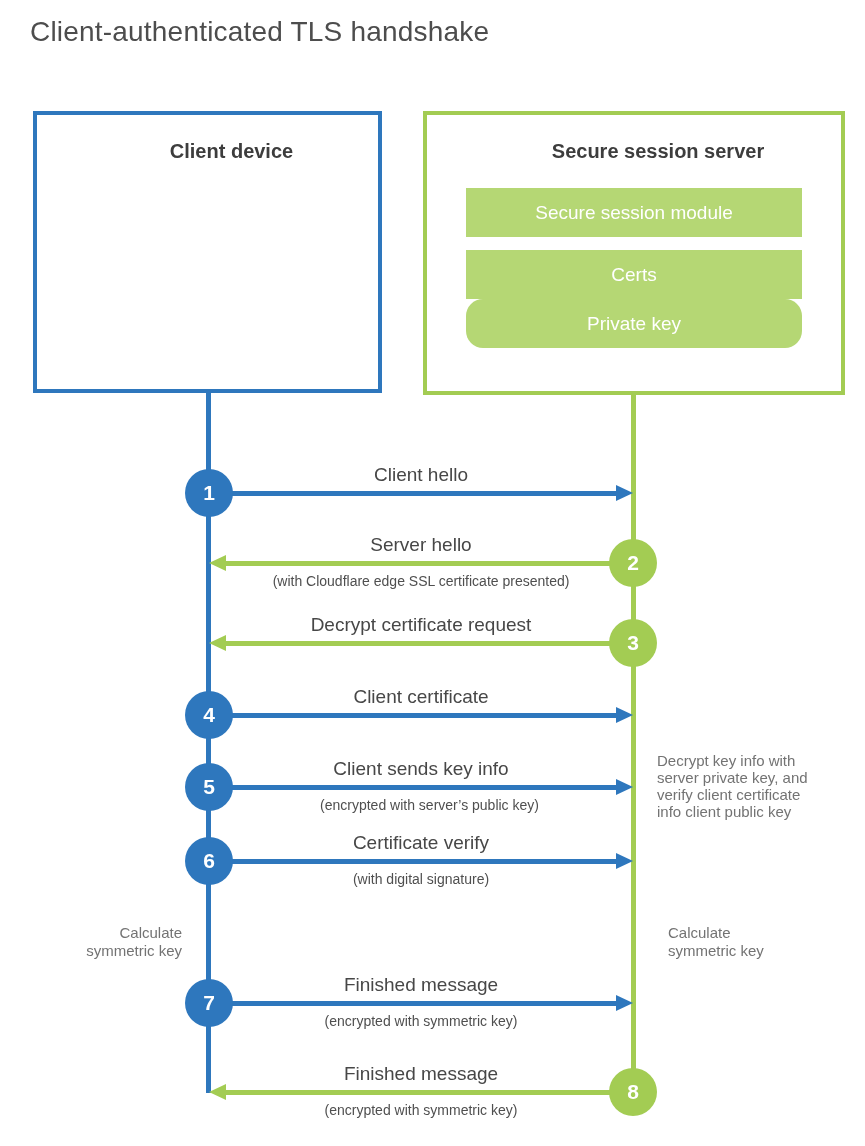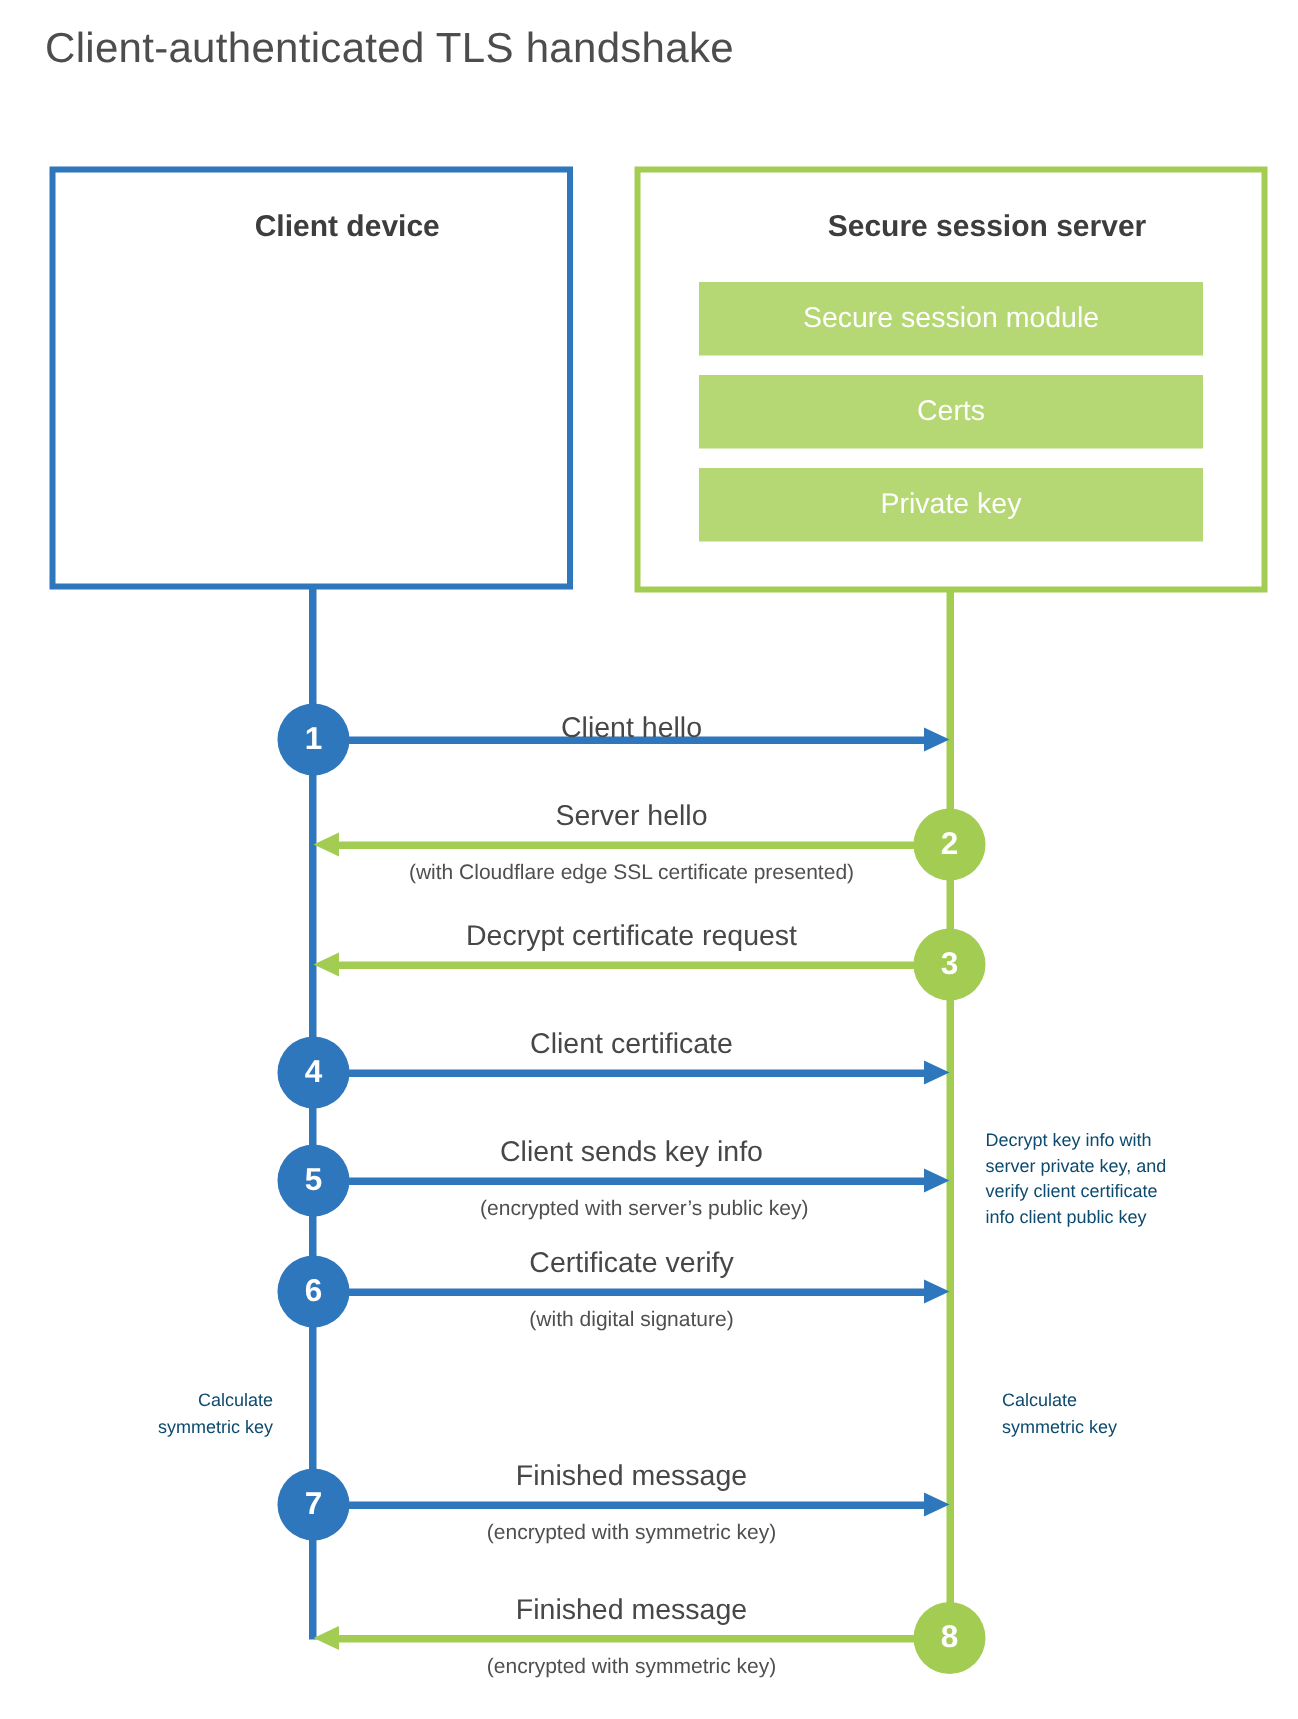--- a/index.html
+++ b/index.html
@@ -62,21 +62,21 @@
     left: 39px;
     width: 336px; height: 49px;
     background: #b5d774;
     color: #ffffff;
     font-size: 19px;
     text-align: center;
     line-height: 49px;
   }
   .bar-0 { top: 73px; }
   .bar-1 { top: 135px; }
-  .bar-2 { top: 197px; }
+  .bar-2 { top: 184px; border-radius: 17px; }
   
   .lifeline { position: absolute; width: 5px; }
   .lifeline.blue  { background: #2e77bd; left: 206px; top: 391px; height: 702px; }
   .lifeline.green { background: #a3cc53; left: 631px; top: 393px; height: 699px; }
   
   .hline { position: absolute; height: 5px; }
   .hline.blue  { background: #2e77bd; }
   .hline.green { background: #a3cc53; }
   .ahead { position: absolute; width: 0; height: 0; border-top: 8px solid transparent; border-bottom: 8px solid transparent; }
   .ahead.right { border-left: 17px solid #2e77bd; }
@@ -105,23 +105,23 @@
     position: absolute;
     transform: translateX(-50%);
     white-space: nowrap;
     font-size: 14px;
     line-height: 18px;
     color: #4f4f4f;
   }
   
   .side-note {
     position: absolute;
-    font-size: 12px;
+    font-size: 15px;
     line-height: 17px;
-    color: #0c4a6e;
+    color: #737373;
   }
   .decrypt-note { left: 657px; top: 752px; width: 175px; }
   .calc-note-left  { left: 62px;  top: 924px; width: 120px; text-align: right; line-height: 18px; }
   .calc-note-right { left: 668px; top: 924px; width: 130px; text-align: left;  line-height: 18px; }
 </style>
 </head>
 <body>
 
 <div class="canvas">
 
@@ -138,21 +138,21 @@
     <div class="server-bar bar-2">Private key</div>
   </div>
 
   <div class="lifeline blue"></div>
   <div class="lifeline green"></div>
 
   <div id="steps">
       <div class="hline blue" style="top: 491px; left: 209px; width: 409px;"></div>
       <div class="ahead right" style="top: 485px; left: 616px;"></div>
       <div class="step-circle blue" style="left: 185px; top: 469px;">1</div>
-      <div class="step-label" style="left: 421px; top: 463px; margin-top: 11px;">Client hello</div>
+      <div class="step-label" style="left: 421px; top: 463px;">Client hello</div>
       <div class="hline green" style="top: 561px; left: 224px; width: 409px;"></div>
       <div class="ahead left" style="top: 555px; left: 209px;"></div>
       <div class="step-circle green" style="left: 609px; top: 539px;">2</div>
       <div class="step-label" style="left: 421px; top: 533px;">Server hello</div>
       <div class="step-sublabel" style="left: 421px; top: 572px;">(with Cloudflare edge SSL certificate presented)</div>
       <div class="hline green" style="top: 641px; left: 224px; width: 409px;"></div>
       <div class="ahead left" style="top: 635px; left: 209px;"></div>
       <div class="step-circle green" style="left: 609px; top: 619px;">3</div>
       <div class="step-label" style="left: 421px; top: 613px;">Decrypt certificate request</div>
       <div class="hline blue" style="top: 713px; left: 209px; width: 409px;"></div>

